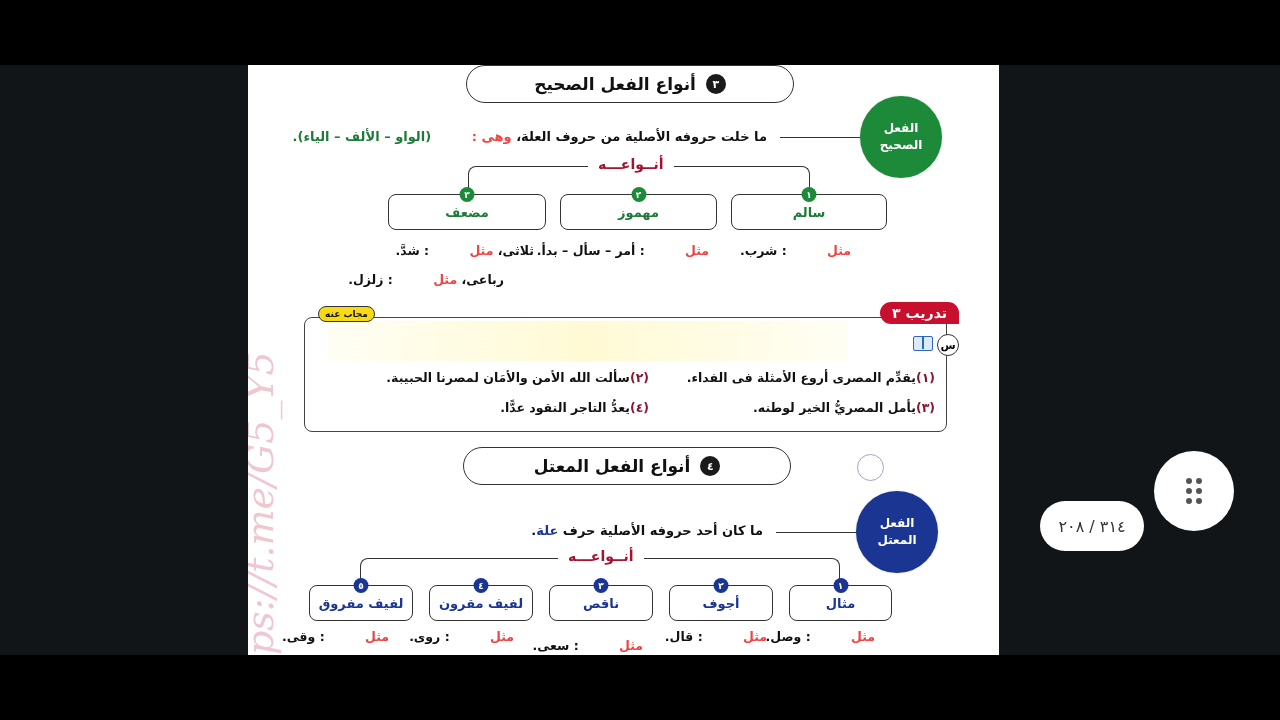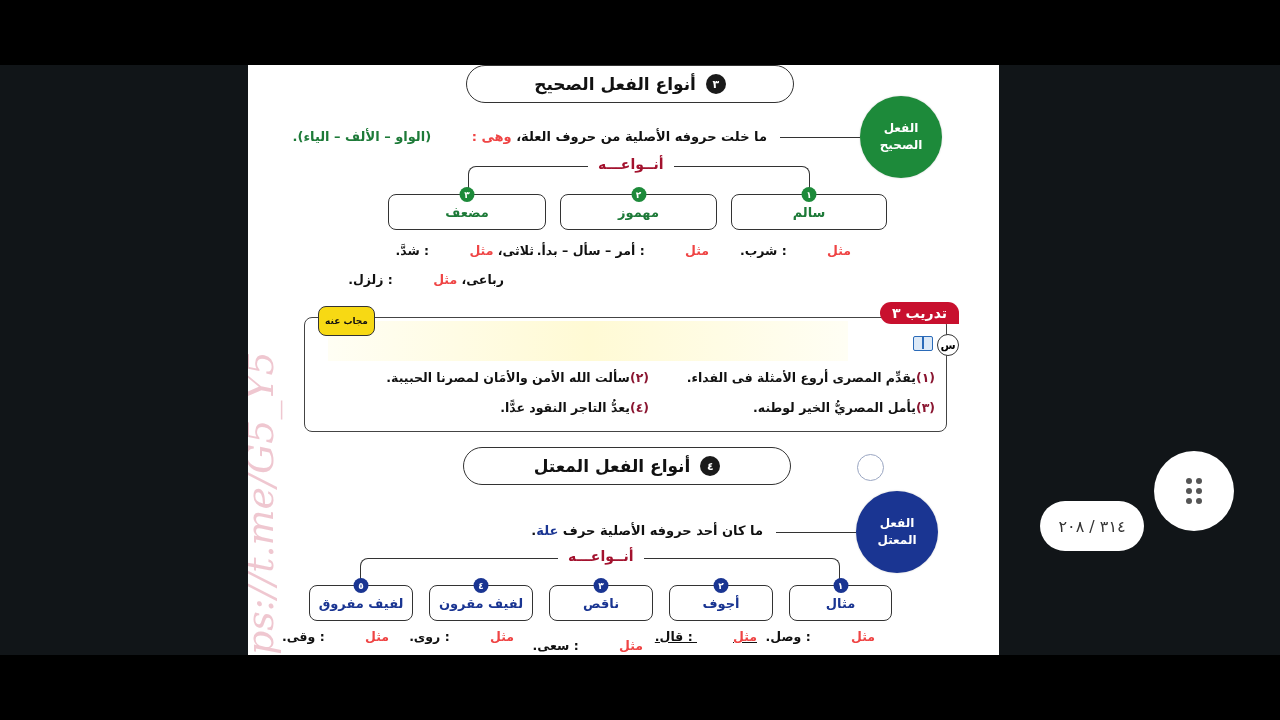--- a/index.html
+++ b/index.html
@@ -36,21 +36,21 @@
     color: #fff; font-size: 9px; display: flex; align-items: center; justify-content: center; font-weight: bold; }
   .badge-green { background: #1d8a3a; }
   .badge-blue { background: #1a3592; }
   .example { position: absolute; font-size: 12.5px; font-weight: bold; color: #111; white-space: nowrap; }
 
   .exercise-box { position: absolute; left: 56px; top: 252px; width: 643px; height: 115px; border: 1.3px solid #444; border-radius: 8px; }
   .exercise-highlight { position: absolute; left: 80px; top: 256px; width: 520px; height: 40px;
     background: linear-gradient(90deg, rgba(255,250,200,0.2), rgba(255,245,170,0.5), rgba(255,250,200,0.2)); }
   .exercise-tag { position: absolute; right: 40px; top: 237px; height: 22px; padding: 0 12px; background: #c8102e; color: #fff;
     border-radius: 11px 11px 0 11px; font-weight: bold; font-size: 14px; display: flex; align-items: center; }
-  .answered-tag { position: absolute; left: 70px; top: 241px; height: 30px; padding: 0 6px; background: #f7d914; border: 1px solid #333;
+  .answered-tag { position: absolute; left: 70px; top: 241px; height: 16px; padding: 0 6px; background: #f7d914; border: 1px solid #333;
     border-radius: 8px; font-size: 9px; font-weight: bold; display: flex; align-items: center; color: #111; }
   .q-circle { position: absolute; right: 40px; top: 269px; width: 22px; height: 22px; border-radius: 50%; border: 1.3px solid #333;
     background: #fff; font-size: 11px; font-weight: bold; display: flex; align-items: center; justify-content: center; }
   .book-icon { position: absolute; right: 66px; top: 271px; width: 20px; height: 15px; border: 1.5px solid #2a6ab8; border-radius: 2px; background: #dce9f7; }
   .book-icon::after { content: ""; position: absolute; left: 8px; top: 0; width: 1.5px; height: 12px; background: #2a6ab8; }
   .q-text { position: absolute; right: 90px; top: 270px; font-size: 13.5px; font-weight: bold; color: #111; white-space: nowrap; }
   .item { position: absolute; font-size: 12.5px; font-weight: bold; color: #111; white-space: nowrap; }
   .item .n { color: #8a1530; }
 
   .watermark { position: absolute; left: -10px; top: 300px; width: 320px; font-family: "DejaVu Serif", serif; font-style: italic;
@@ -178,21 +178,21 @@
     <span class="blue">لفيف مقرون</span>
   </div>
   <div class="type-box" style="left:61px; top:520px; width:104px;">
     <span class="type-badge badge-blue">٥</span>
     <span class="blue">لفيف مفروق</span>
   </div>
 
   <div class="example" style="right:124px; top:564px;">
     <span class="red">مثل</span><span> : وصل.</span>
   </div>
-  <div class="example" style="right:242px; top:564px;text-decoration:underline;">
+  <div class="example" style="right:232px; top:564px;">
     <span class="red">مثل</span><span> : قال.</span>
   </div>
   <div class="example" style="right:356px; top:564px;margin-top:9px;">
     <span class="red">مثل</span><span> : سعى.</span>
   </div>
   <div class="example" style="right:485px; top:564px;">
     <span class="red">مثل</span><span> : روى.</span>
   </div>
   <div class="example" style="right:610px; top:564px;">
     <span class="red">مثل</span><span> : وقى.</span>

